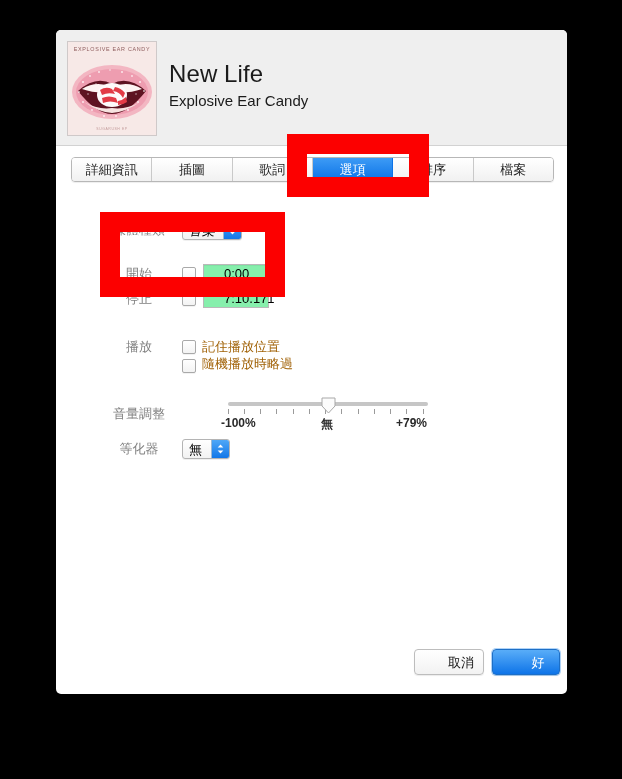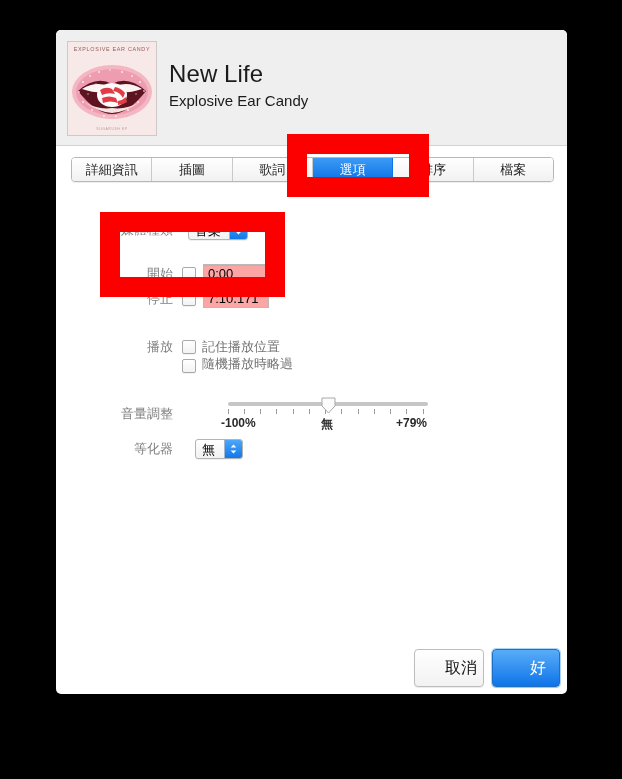--- a/index.html
+++ b/index.html
@@ -128,21 +128,21 @@
     left: 0;
     top: 150px;
     width: 511px;
   }
   .row {
     position: absolute;
     display: flex;
     align-items: center;
   }
   .lbl {
-    text-align: right;
+    text-align: center;
     font-size: 13px;
     color: #818181;
     white-space: nowrap;
   }
 
   
   .popup {
     position: relative;
     display: inline-flex;
     align-items: center;
@@ -184,34 +184,34 @@
     box-shadow: 0 1px 0 rgba(0,0,0,0.05);
     display: inline-block;
     cursor: default;
     flex: 0 0 auto;
   }
 
   
   .tf {
     height: 19px;
     border: 1px solid #b9b9b9;
-    background: #fca5a5;
+    background: #86efac;
     font-size: 13px;
     color: #000;
-    padding: 0 4px;
+    padding: 0 20px;
     display: flex;
     align-items: center;
     box-sizing: border-box;
     box-shadow: inset 0 1px 1px rgba(0,0,0,0.06);
     cursor: text;
   }
 
   .cblabel {
     font-size: 13px;
-    color: #737373;
+    color: #a16207;
     margin-left: 6px;
     white-space: nowrap;
   }
 
   
   #slider-wrap {
     position: absolute;
     left: 172px;
     top: 217px;
     width: 200px;
@@ -260,23 +260,23 @@
   
   #footer {
     position: absolute;
     left: 0;
     bottom: 0;
     width: 511px;
     height: 56px;
   }
   .btn {
     position: absolute;
-    height: 38px;
+    height: 26px;
     border-radius: 4px;
-    font-size: 16px;
+    font-size: 13px;
     display: flex;
     align-items: center;
     justify-content: center;
     cursor: default;
     box-sizing: border-box;
     line-height: 1;
     padding-left: 24px;
   }
   #btn-cancel {
     right: 83px;
@@ -378,21 +378,21 @@
     <div class="tab">歌詞</div>
     <div class="tab selected">選項</div>
     <div class="tab">排序</div>
     <div class="tab">檔案</div>
   </div>
 
   <div id="form">
 
     <div class="row" style="left:49px; top:40px;">
       <div class="lbl" style="width:68px;">媒體種類</div>
-      <div class="popup" style="margin-left:15px; min-width:30px;">
+      <div class="popup" style="margin-left:9px; min-width:30px;font-style:italic;">
         <span>音樂</span>
         <span class="stepper">
           <svg width="9" height="12" viewBox="0 0 9 12">
             <path d="M4.5 1.4 L7.3 4.6 L1.7 4.6 Z" fill="#ffffff"></path>
             <path d="M4.5 10.6 L1.7 7.4 L7.3 7.4 Z" fill="#ffffff"></path>
           </svg>
         </span>
       </div>
     </div>
 
@@ -445,21 +445,21 @@
         <i style="left:195px"></i>
       </div>
       <svg id="slider-thumb" viewBox="0 0 15 17">
         <path d="M1 1 H14 V9 L7.5 16 L1 9 Z" fill="#fcfcfc" stroke="#a8a8a8" stroke-width="1"></path>
       </svg>
       <div class="tick-label" style="left:-7px;">-100%</div>
       <div class="tick-label" style="left:93px;">無</div>
       <div class="tick-label" style="left:168px;">+79%</div>
     </div>
 
-    <div class="row" style="left:49px; top:259px;gap:13px;">
+    <div class="row" style="left:49px; top:259px;">
       <div class="lbl" style="width:68px;">等化器</div>
       <div class="popup" style="margin-left:9px; min-width:18px;">
         <span>無</span>
         <span class="stepper">
           <svg width="9" height="12" viewBox="0 0 9 12">
             <path d="M4.5 1.4 L7.3 4.6 L1.7 4.6 Z" fill="#ffffff"></path>
             <path d="M4.5 10.6 L1.7 7.4 L7.3 7.4 Z" fill="#ffffff"></path>
           </svg>
         </span>
       </div>

